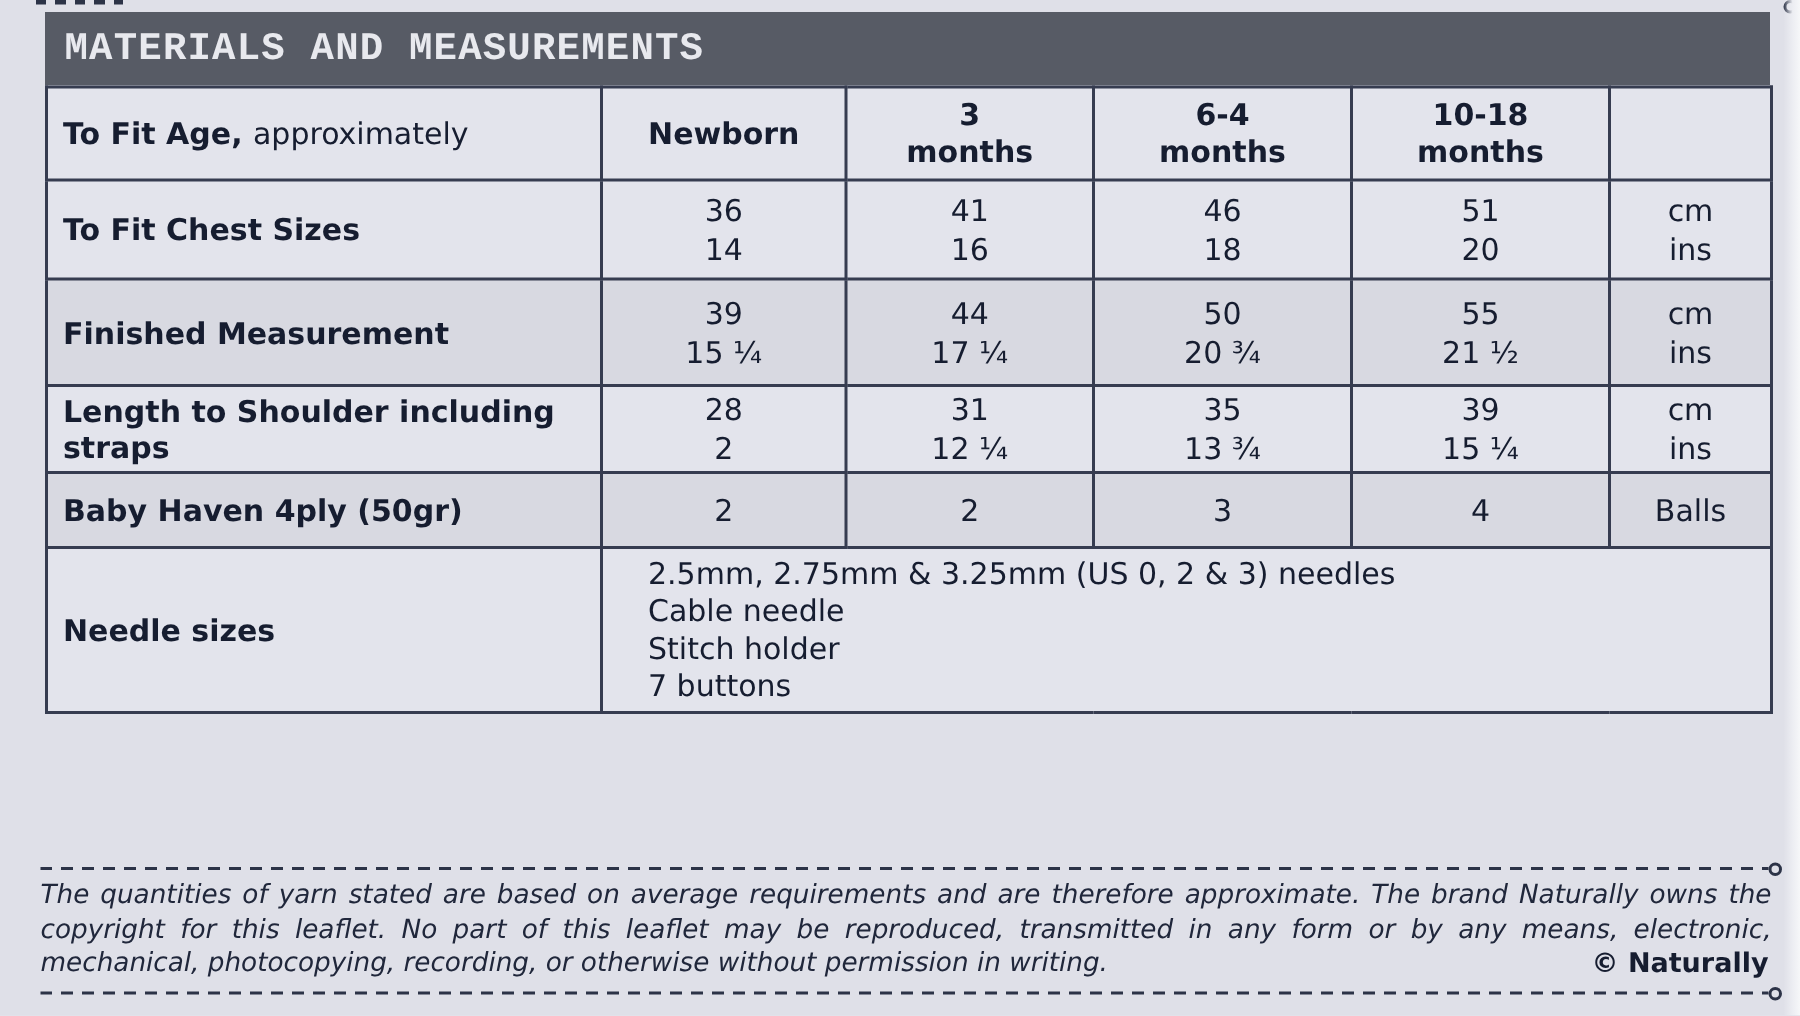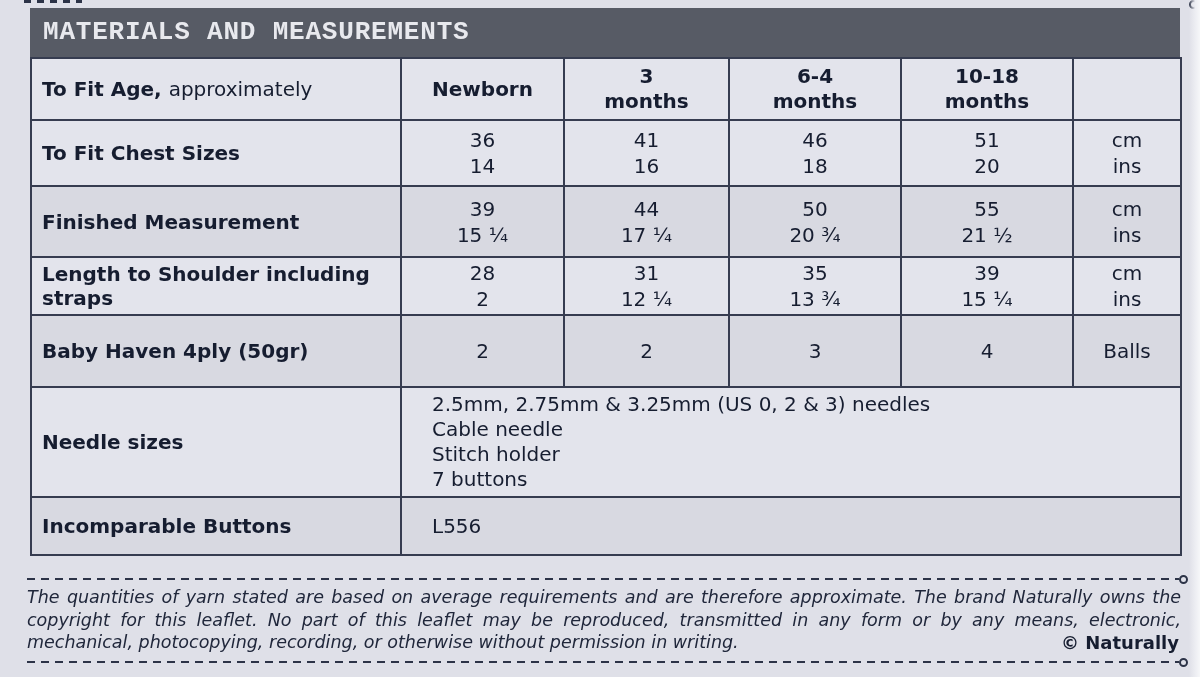--- a/index.html
+++ b/index.html
@@ -29,21 +29,21 @@
   tr.shade td{background:#d8d9e1;}
   .lbl{font-weight:bold;}
   .ctr{text-align:center;padding:2px 2px;}
   .b{font-weight:bold;}
   .ctr div{line-height:26px;}
   .head div{line-height:25px;}
   .r1{height:62px;}
   .r2{height:66px;border-radius:23px;}
   .r3{height:71px;}
   .r4{height:56px;}
-  .r5{height:72px;}
+  .r5{height:50px;}
   .r6{height:110px;}
   .r7{height:58px;}
   .needle-cell div{line-height:25px;text-align:left;}
   .merged{text-align:left;padding-left:30px;}
 
   
   .cutline{position:absolute;left:27px;width:1152px;height:2px;
     background:repeating-linear-gradient(90deg,#2c3347 0 8px,transparent 8px 14px);}
   .cutline .endo{position:absolute;right:-9px;top:-3px;width:5px;height:5px;
     border:2px solid #2c3347;border-radius:50%;background:transparent;}
@@ -188,24 +188,20 @@
     <tr class="r6">
       <td class="lbl">Needle sizes</td>
       <td colspan="5" class="merged needle-cell">
         <div>2.5mm, 2.75mm &amp; 3.25mm (US 0, 2 &amp; 3) needles</div>
         <div>Cable needle</div>
         <div>Stitch holder</div>
         <div>7 buttons</div>
       </td>
     </tr>
 
-    <tr class="r7 shade">
-      <td class="lbl">Incomparable Buttons</td>
-      <td colspan="5" class="merged">L556</td>
-    </tr>
   </tbody>
     </table>
 </div>
 
 <div class="cutline cutline1">
   <span class="endo"></span>
 </div>
 
 <div class="footer-text">
   <span>The quantities of yarn stated are based on average requirements and are therefore approximate. The brand Naturally owns the copyright for this leaflet. No part of this leaflet may be reproduced, transmitted in any form or by any means, electronic, mechanical, photocopying, recording, or otherwise without permission in writing.</span>

